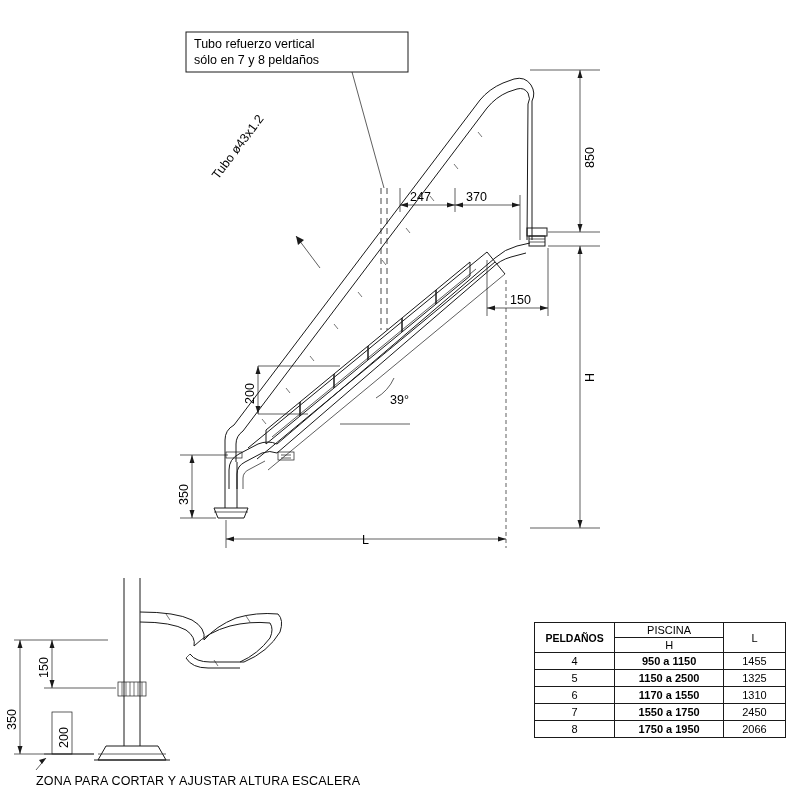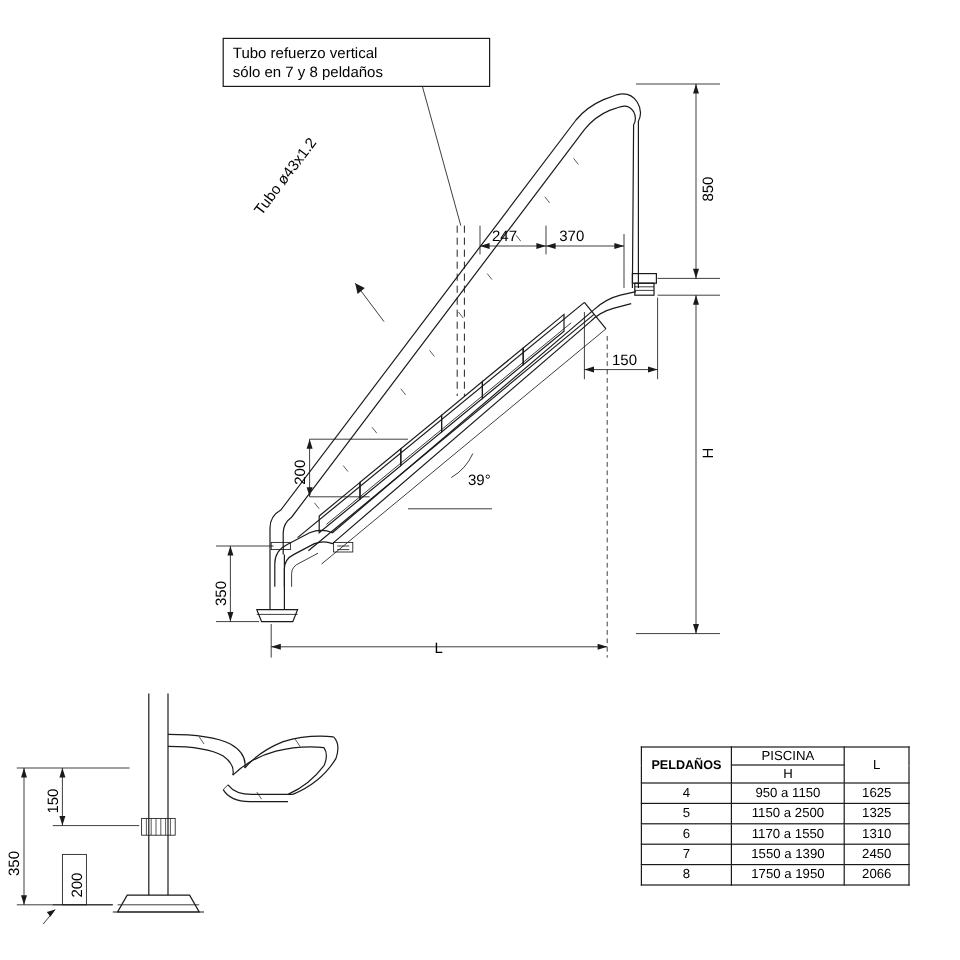--- a/index.html
+++ b/index.html
@@ -60,40 +60,40 @@
     font-size: 12.5px;
   }
   .note {
     font-size: 12.5px;
   }
   
   #tbl {
     position: absolute;
     left: 534px;
     top: 622px;
-    width: 224px;
+    width: 252px;
     border-collapse: collapse;
     font-size: 11px;
   }
   #tbl td, #tbl th {
     border: 1px solid #1a1a1a;
     text-align: center;
     padding: 2px 0;
     font-weight: normal;
   }
   #tbl thead th {
     font-size: 11px;
     padding: 1px 0;
   }
   #tbl thead th.bold {
     font-weight: bold;
     font-size: 10.5px;
   }
   #tbl td.c0 { width: 78px; }
-  #tbl td.c1 { width: 106px; }
+  #tbl td.c1 { width: 106px; font-weight: bold; }
   #tbl td.c2 { width: 60px; }
   .bottom-note {
     position: absolute;
     left: 36px;
     top: 774px;
     font-size: 12.5px;
     letter-spacing: 0.2px;
   }
 </style>
 </head>
@@ -314,51 +314,52 @@
     <g>
       <rect x="52" y="712" width="20" height="42" class="thin"></rect>
       <text class="lbl" x="68" y="748" transform="rotate(-90 68,748)">200</text>
       <line x1="44" y1="754" x2="94" y2="754" class="thin"></line>
       <line x1="36" y1="770" x2="46" y2="758" class="thin"></line>
       <path d="M46,758 l-7,2 l3,4 Z" fill="#1a1a1a"></path>
     </g>
 
   </svg>
 
+  <div class="bottom-note">ZONA PARA CORTAR Y AJUSTAR ALTURA ESCALERA</div>
 
   <table id="tbl">
     <thead>
       <tr>
         <th class="bold" rowspan="2">PELDAÑOS</th>
         <th>PISCINA</th>
         <th rowspan="2">L</th>
       </tr>
       <tr>
         <th>H</th>
       </tr>
     </thead>
     <tbody id="tbody">
         <tr>
           <td class="c0">4</td>
           <td class="c1">950 a 1150</td>
-          <td class="c2">1625</td>
+          <td class="c2">1455</td>
         </tr>
         <tr>
           <td class="c0">5</td>
           <td class="c1">1150 a 2500</td>
           <td class="c2">1325</td>
         </tr>
         <tr>
           <td class="c0">6</td>
           <td class="c1">1170 a 1550</td>
           <td class="c2">1310</td>
         </tr>
         <tr>
           <td class="c0">7</td>
-          <td class="c1">1550 a 1390</td>
+          <td class="c1">1550 a 1750</td>
           <td class="c2">2450</td>
         </tr>
         <tr>
           <td class="c0">8</td>
           <td class="c1">1750 a 1950</td>
           <td class="c2">2066</td>
         </tr>
       </tbody>
   </table>
 

